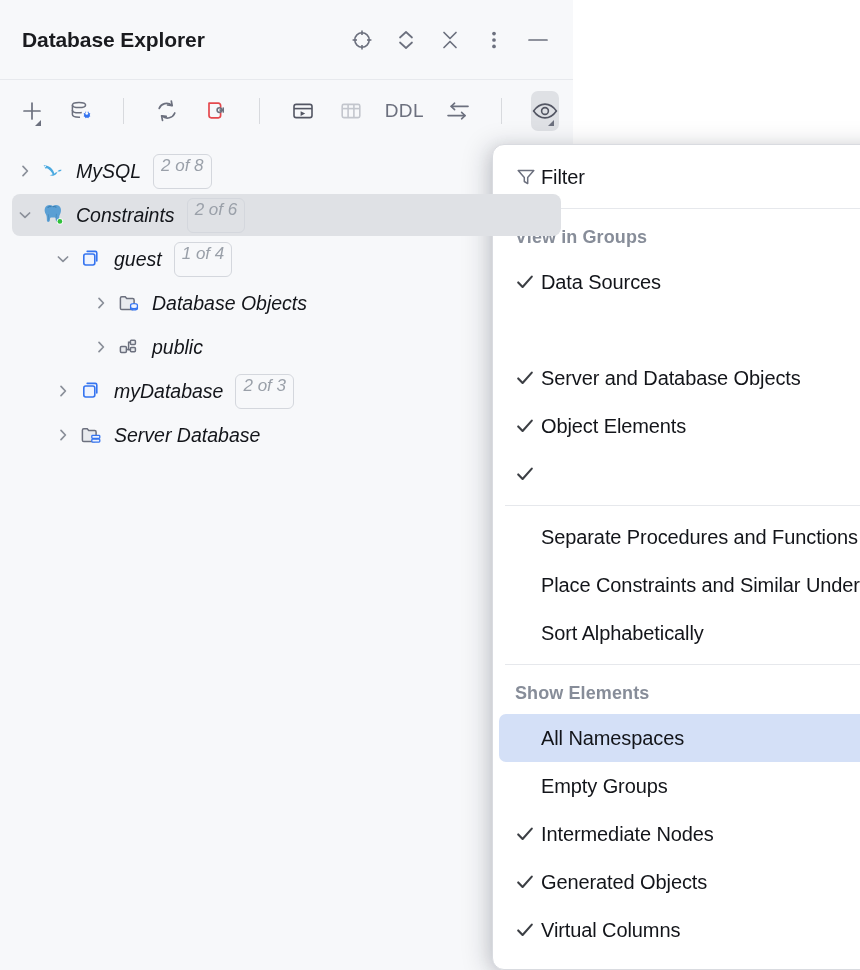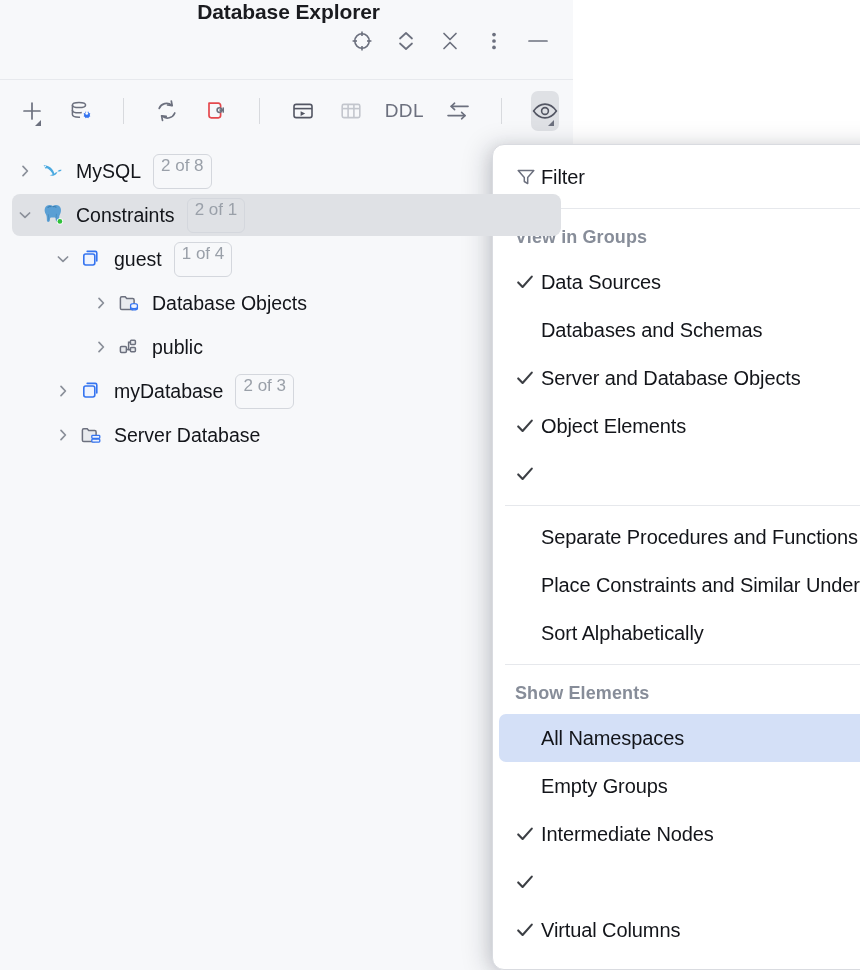--- a/index.html
+++ b/index.html
@@ -32,21 +32,20 @@
 
   
   .tw-header {
     position: relative;
     height: 80px;
     display: flex;
     align-items: center;
     padding: 0 18px 0 22px;
     border-bottom: 1px solid #e7e9ed;
     background: #f7f8fa;
-    flex-direction: column;
   }
   .tw-title {
     font-size: 21px;
     font-weight: bold;
     color: #1a1b1f;
     letter-spacing: -0.1px;
     white-space: nowrap;
   }
   .hdr-actions {
     margin-left: auto;
@@ -107,20 +106,21 @@
     padding-top: 7px;
     font-size: 19px;
     color: #1a1b1f;
   }
   .tree-row {
     position: relative;
     height: 44px;
     display: flex;
     align-items: center;
     white-space: nowrap;
+    font-style: italic;
   }
   .tree-row .row-bg {
     position: absolute;
     left: 12px; right: 12px; top: 1px; bottom: 1px;
     border-radius: 8px;
     background: transparent;
   }
   .tree-row.selected .row-bg { background: #dfe1e5; }
   .tree-row > * { position: relative; z-index: 1; }
 
@@ -390,21 +390,21 @@
         <span class="node-icon">
           <svg width="28" height="28" viewBox="0 0 28 28" fill="none">
             <path d="M6.0 7.0c.7-1.9 2.6-2.9 4.6-2.9 1.2 0 2.3.3 3.2.8.9-.5 2.0-.8 3.2-.8 2.1 0 3.9 1.0 4.6 2.9.8 2.1.3 4.7-.7 6.6-.5 1.0-.8 2.1-.8 3.3l-.1 2.6c0 .8-.6 1.4-1.4 1.4-.7 0-1.3-.5-1.4-1.2l-.3-2.1c-.1-.7-.7-1.2-1.4-1.2h-3.1c-.7 0-1.3.5-1.4 1.2l-.3 2.1c-.1.7-.7 1.2-1.4 1.2-.8 0-1.4-.6-1.4-1.4l-.1-2.6c0-1.2-.3-2.3-.8-3.3C5.7 11.7 5.2 9.1 6.0 7.0z" fill="#5a9fd4"></path>
             <path d="M9.0 6.4c.8-.8 2.0-1.1 3.0-.8M17.0 6.2c-.8-.7-1.9-.9-2.9-.6" stroke="#3c7fb1" stroke-width="1.1" stroke-linecap="round" fill="none"></path>
             <path d="M9.3 13.6c.3 2.0.5 3.9.5 5.6M17.4 13.2c-.2 2.0-.4 3.9-.4 5.7" stroke="#3c7fb1" stroke-width="0.9" stroke-linecap="round" fill="none" opacity="0.6"></path>
             <circle cx="20.9" cy="20.4" r="3.1" fill="#ffffff"></circle>
             <circle cx="20.9" cy="20.4" r="2.35" fill="#2fc03a"></circle>
           </svg>
         </span>
         <span class="node-label">Constraints</span>
-        <span class="node-badge">2 of 1</span>
+        <span class="node-badge">2 of 6</span>
       </div>
 
       <div class="tree-row">
         <span class="row-bg"></span>
         <span style="width:50px;flex:0 0 auto"></span>
         <span class="twisty">
           <svg width="14" height="14" viewBox="0 0 14 14" fill="none" stroke="currentColor" stroke-width="1.7" stroke-linecap="round" stroke-linejoin="round">
               <polyline points="2.4,5 7,9.4 11.6,5"></polyline>
             </svg>
         </span>
@@ -517,21 +517,20 @@
         <svg width="20" height="20" viewBox="0 0 20 20" fill="none" stroke="currentColor" stroke-width="2.1" stroke-linecap="round" stroke-linejoin="round">
             <polyline points="3.2,10.4 7.6,15 16.8,4.6"></polyline>
           </svg>
       </span>
       <span class="mi-label">Data Sources</span>
     </div>
 
     <div class="menu-item">
       <span class="mi-bg"></span>
       <span class="mi-check"></span>
-      <span class="mi-label">Databases and Schemas</span>
     </div>
 
     <div class="menu-item">
       <span class="mi-bg"></span>
       <span class="mi-check">
         <svg width="20" height="20" viewBox="0 0 20 20" fill="none" stroke="currentColor" stroke-width="2.1" stroke-linecap="round" stroke-linejoin="round">
             <polyline points="3.2,10.4 7.6,15 16.8,4.6"></polyline>
           </svg>
       </span>
       <span class="mi-label">Server and Database Objects</span>
@@ -602,20 +601,21 @@
       <span class="mi-label">Intermediate Nodes</span>
     </div>
 
     <div class="menu-item">
       <span class="mi-bg"></span>
       <span class="mi-check">
         <svg width="20" height="20" viewBox="0 0 20 20" fill="none" stroke="currentColor" stroke-width="2.1" stroke-linecap="round" stroke-linejoin="round">
             <polyline points="3.2,10.4 7.6,15 16.8,4.6"></polyline>
           </svg>
       </span>
+      <span class="mi-label">Generated Objects</span>
     </div>
 
     <div class="menu-item">
       <span class="mi-bg"></span>
       <span class="mi-check">
         <svg width="20" height="20" viewBox="0 0 20 20" fill="none" stroke="currentColor" stroke-width="2.1" stroke-linecap="round" stroke-linejoin="round">
             <polyline points="3.2,10.4 7.6,15 16.8,4.6"></polyline>
           </svg>
       </span>
       <span class="mi-label">Virtual Columns</span>

